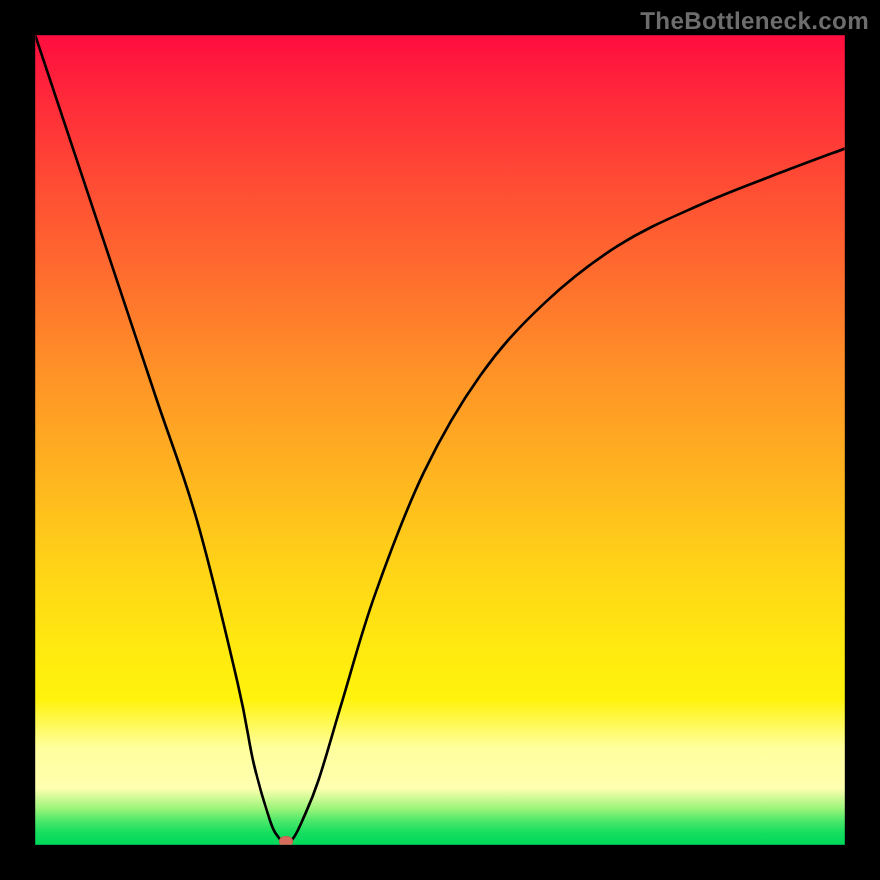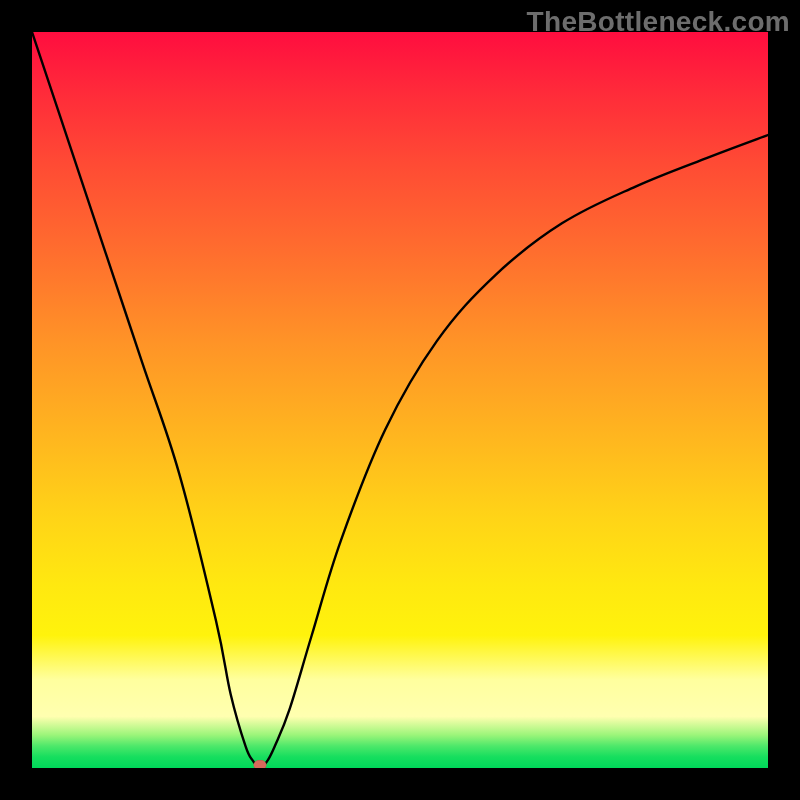--- a/index.html
+++ b/index.html
@@ -44,21 +44,21 @@
       #4ee86a 97%,
       #16de5e 98.5%,
       #00d85a 100%
     );
   }
   .watermark {
     position: absolute;
     top: 6px;
     right: 10px;
     color: #6d6d6d;
-    font-size: 28px;
+    font-size: 22px;
     font-weight: 600;
     letter-spacing: 0.3px;
     user-select: none;
   }
   svg.curve {
     position: absolute;
     inset: 0;
     width: 100%;
     height: 100%;
   }

